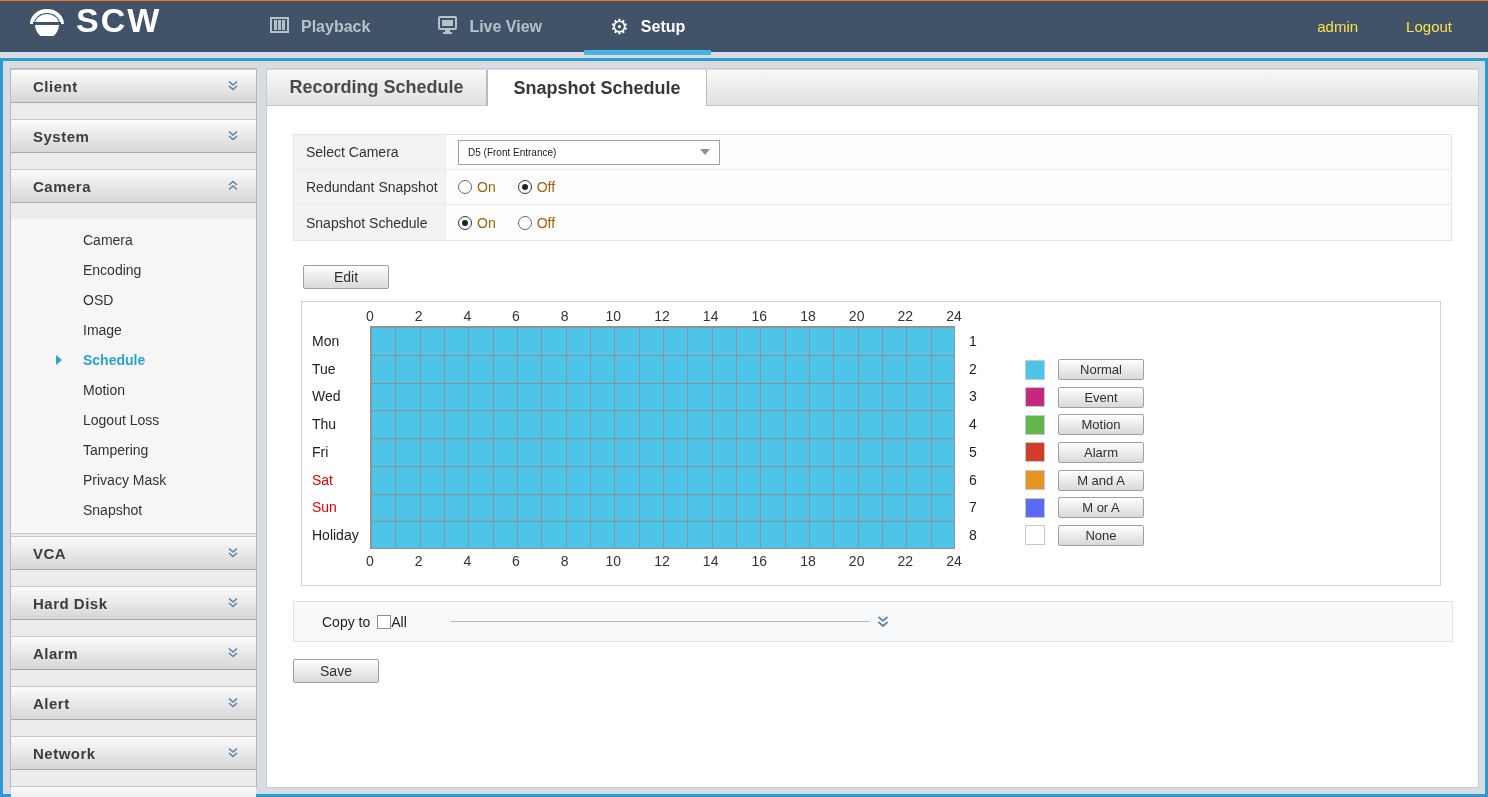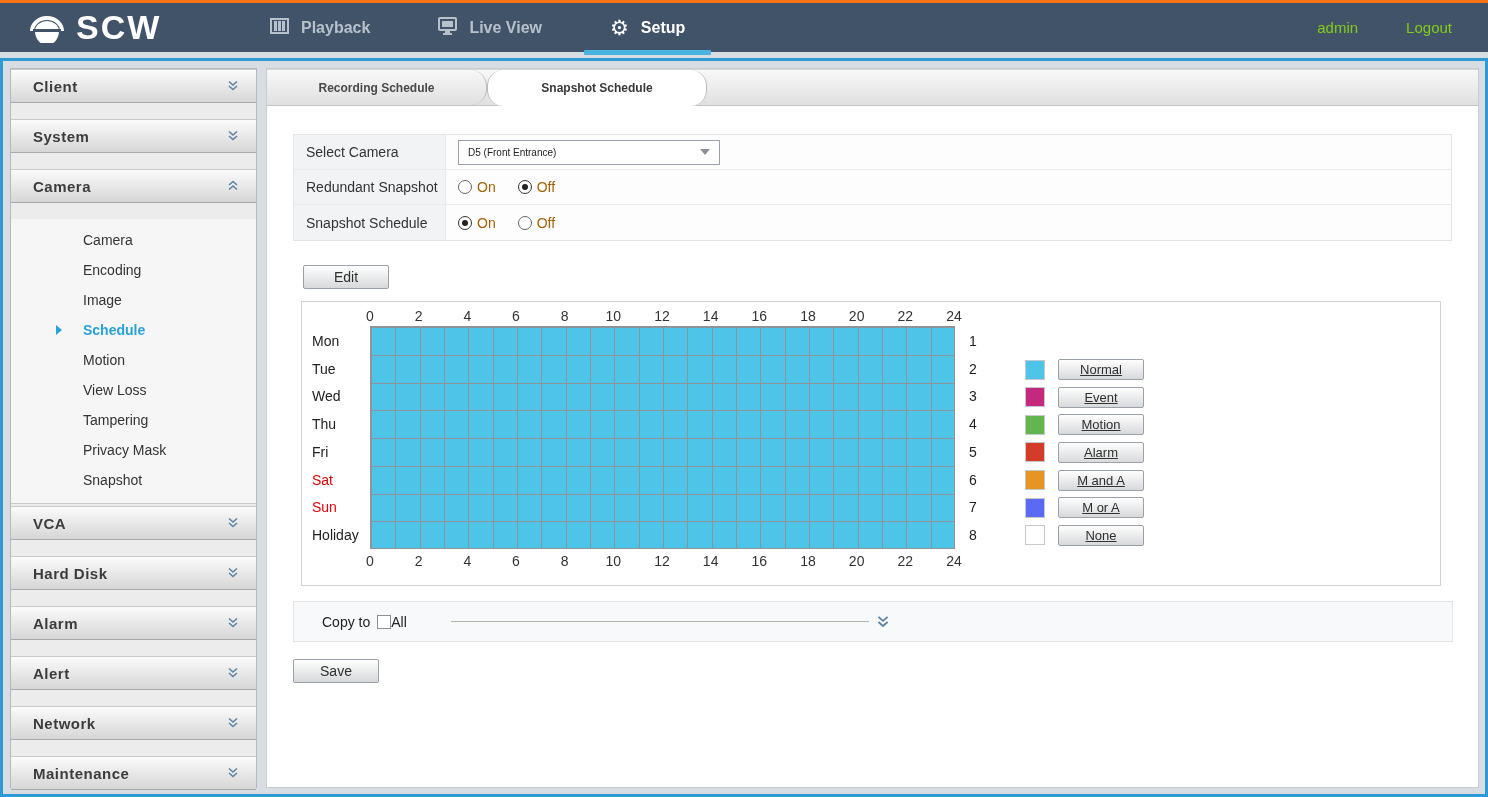--- a/index.html
+++ b/index.html
@@ -7,38 +7,38 @@
   body {
     font-family:"Liberation Sans", sans-serif;
     background:#d7dde2;
     position:relative;
     overflow:hidden;
     color:#333;
   }
 
   
   .topbar {
-    height:52px; background:#415368; border-top:3px solid #f97316;
-    display:flex; align-items:center; position:relative;
+    height:52px; background:#415368; border-top:1px solid #f97316;
+    display:flex; align-items:flex-start; position:relative;
   }
   .brand { display:flex; align-items:center; gap:8px; margin-left:26px; width:210px; }
   .brand-text { color:#fff; font-size:34px; font-weight:bold; letter-spacing:2px; }
   .nav { display:flex; align-items:center; height:100%; }
   .nav-item {
     display:flex; align-items:center; gap:12px; height:100%;
     padding:0 34px; cursor:pointer; position:relative;
   }
   .nav-label { color:#b7c1cb; font-size:16px; font-weight:bold; }
   .nav-item.active .nav-label { color:#ffffff; }
   .nav-item.active::after {
     content:""; position:absolute; left:8px; right:8px; bottom:-3px; height:5px;
     background:#49b4e0; border-radius:1px; z-index:5;
   }
   .topbar-right { position:absolute; right:36px; top:0; height:100%; display:flex; align-items:center; gap:48px; }
-  .topbar-right span { color:#84cc16; font-size:15px; cursor:pointer; }
+  .topbar-right span { color:#fde047; font-size:15px; cursor:pointer; }
 
   
   .page {
     position:absolute; top:58px; left:0; right:0; bottom:0;
     border:3px solid #2e9ad3; background:#d7dde2;
   }
 
   
   .sidebar {
     position:absolute; left:7px; top:7px; bottom:6px; width:247px;
@@ -71,23 +71,22 @@
     position:absolute; left:263px; top:7px; right:6px; bottom:6px;
     background:#ffffff; border:1px solid #c8ccd0; overflow:hidden;
   }
   .tabbar {
     height:37px; background:linear-gradient(#f8f8f8,#e0e0e0);
     border-top:1px solid #d8d8d8; border-bottom:1px solid #c5c5c5;
     display:flex;
   }
   .tab {
     width:220px; display:flex; align-items:center; justify-content:center;
-    font-size:12px; font-weight:bold; color:#4a4a4a; cursor:pointer;
+    font-size:18px; font-weight:bold; color:#4a4a4a; cursor:pointer;
     border-right:1px solid #b9bcbf;
-    border-radius:16px;
   }
   .tab.active {
     background:#ffffff; color:#383838;
     border-left:1px solid #b9bcbf; margin-bottom:-1px;
   }
 
   .content-body { padding:28px 26px 0 26px; }
 
   
   .form-box { border:1px solid #e2e5e8; }
@@ -144,21 +143,21 @@
   .day-cell span.red { color:#e30000; }
   .grid-area {
     width:585px; height:223px; border:1px solid #8d9499; cursor:pointer;
     background-image:
       repeating-linear-gradient(90deg, #8d9499 0 1px, transparent 1px 24.333px),
       repeating-linear-gradient(180deg, #8d9499 0 1px, transparent 1px 27.75px);
   }
   .num-col { width:42px; padding-left:14px; }
   .num-cell { height:27.75px; display:flex; align-items:center; font-size:14px; color:#222; }
 
-  .legend { margin-left:28px; margin-top:25px;text-decoration:underline; }
+  .legend { margin-left:28px; margin-top:25px; }
   .legend-row { height:27.6px; display:flex; align-items:center; gap:13px; }
   .legend-swatch { width:20px; height:20px; border:1px solid #c3c9cd; flex:none; }
   .legend-btn { width:86px; height:21px; font-size:13px; }
 
   
   .copy-box {
     margin-top:15px; width:1160px; height:41px; background:#f7f9fa;
     border:1px solid #e0e4e7; display:flex; align-items:center; padding:0 28px;
   }
   .copy-text { font-size:14px; color:#222; }
@@ -236,31 +235,34 @@
         </svg>
     </div>
     <div class="submenu">
       <div class="submenu-item">
           <span>Camera</span>
         </div>
       <div class="submenu-item">
           <span>Encoding</span>
         </div>
       <div class="submenu-item">
+          <span>OSD</span>
+        </div>
+      <div class="submenu-item">
           <span>Image</span>
         </div>
       <div class="submenu-item active">
           <span class="item-arrow"></span>
           <span>Schedule</span>
         </div>
       <div class="submenu-item">
           <span>Motion</span>
         </div>
       <div class="submenu-item">
-          <span>View Loss</span>
+          <span>Logout Loss</span>
         </div>
       <div class="submenu-item">
           <span>Tampering</span>
         </div>
       <div class="submenu-item">
           <span>Privacy Mask</span>
         </div>
       <div class="submenu-item">
           <span>Snapshot</span>
         </div>

